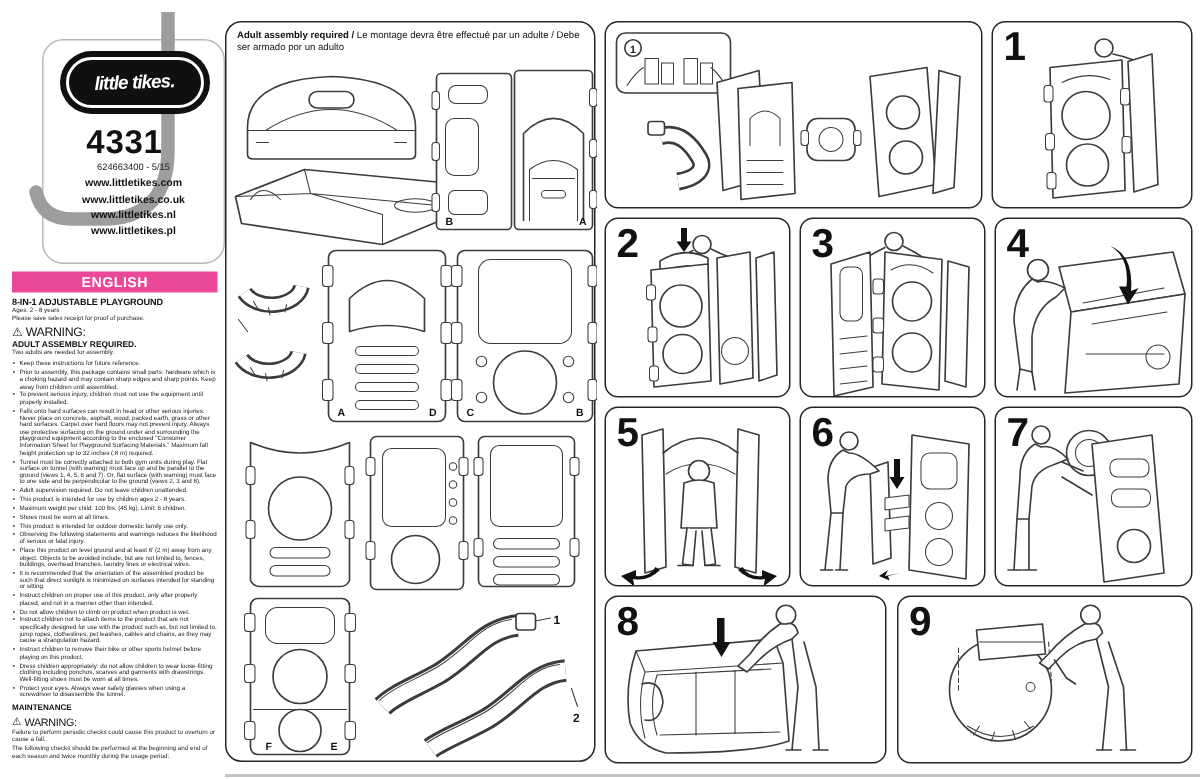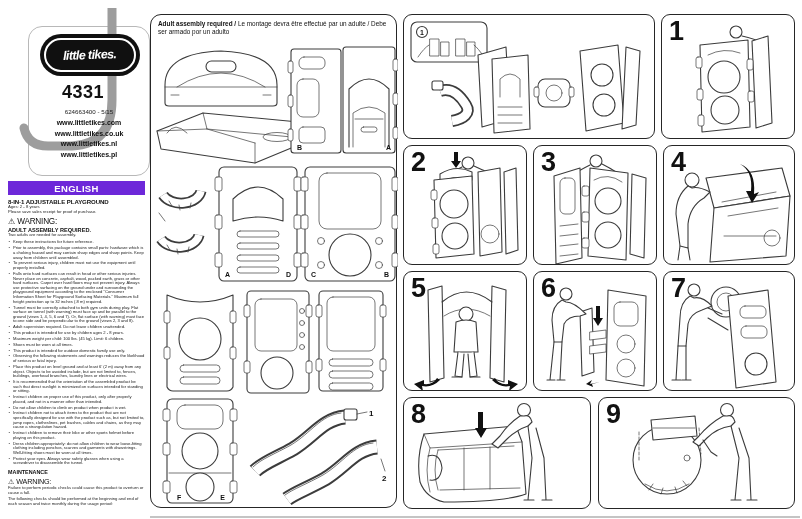--- a/index.html
+++ b/index.html
@@ -6,27 +6,27 @@
   html,body{width:802px;height:519px}
   body{position:relative;background:#fff;font-family:"Liberation Sans",sans-serif;color:#111;overflow:hidden}
 
   
   .brand-area{position:absolute;left:8px;top:8px;width:138px;height:170px}
   .brand-border{position:absolute;left:20px;top:18px;width:122px;height:150px;border:1px solid #b8b8b8;border-radius:14px;background:#fff}
   .swoosh-svg{position:absolute;left:0;top:0}
   .logo-oval{position:absolute;left:32px;top:26px;width:100px;height:42px;background:#101010;border-radius:24px;display:flex;align-items:center;justify-content:center}
   .logo-oval .inner{width:92px;height:34px;border:2px solid #fff;border-radius:19px;display:flex;align-items:center;justify-content:center}
   .logo-oval .inner span{color:#fff;font-weight:bold;font-style:italic;font-size:12.5px;letter-spacing:-.6px;transform:rotate(-2deg)}
-  .model-number{position:absolute;left:20px;top:74px;width:110px;text-align:center;font-size:18px;font-weight:bold;letter-spacing:.5px}
+  .model-number{position:absolute;left:20px;top:74px;width:110px;text-align:center;font-size:22px;font-weight:bold;letter-spacing:.5px}
   .part-code{position:absolute;left:20px;top:100px;width:122px;text-align:center;font-size:6.2px;color:#222}
   .websites{position:absolute;left:20px;top:110px;width:122px;text-align:center;font-size:7px;font-weight:bold;line-height:1.5}
 
   
   .text-col{position:absolute;left:8px;top:181px;width:137px}
-  .english-bar{background:#6d28d9;color:#fff;text-align:center;font-weight:bold;font-size:9.5px;padding:1.5px 0;letter-spacing:.3px}
+  .english-bar{background:#ec4899;color:#fff;text-align:center;font-weight:bold;font-size:9.5px;padding:1.5px 0;letter-spacing:.3px}
   .product-title{font-size:6.1px;font-weight:bold;margin-top:3px;letter-spacing:-.1px}
   .tiny{font-size:4.2px;line-height:1.15;color:#222}
   .warning-row{display:flex;align-items:center;gap:2px;margin-top:2.5px}
   .warning-row .tri{font-size:8px;line-height:1}
   .warning-row .wtxt{font-size:8.2px;font-weight:normal;letter-spacing:-.2px}
   .warning-row.small .tri{font-size:7px}
   .warning-row.small .wtxt{font-size:7.2px}
   .adult-heading{font-size:5.6px;font-weight:bold;margin-top:1px}
   .bullets{list-style:none;margin-top:2.5px}
   .bullets li{position:relative;font-size:4.15px;line-height:1.12;color:#222;padding-left:5px;margin-bottom:1.2px}

